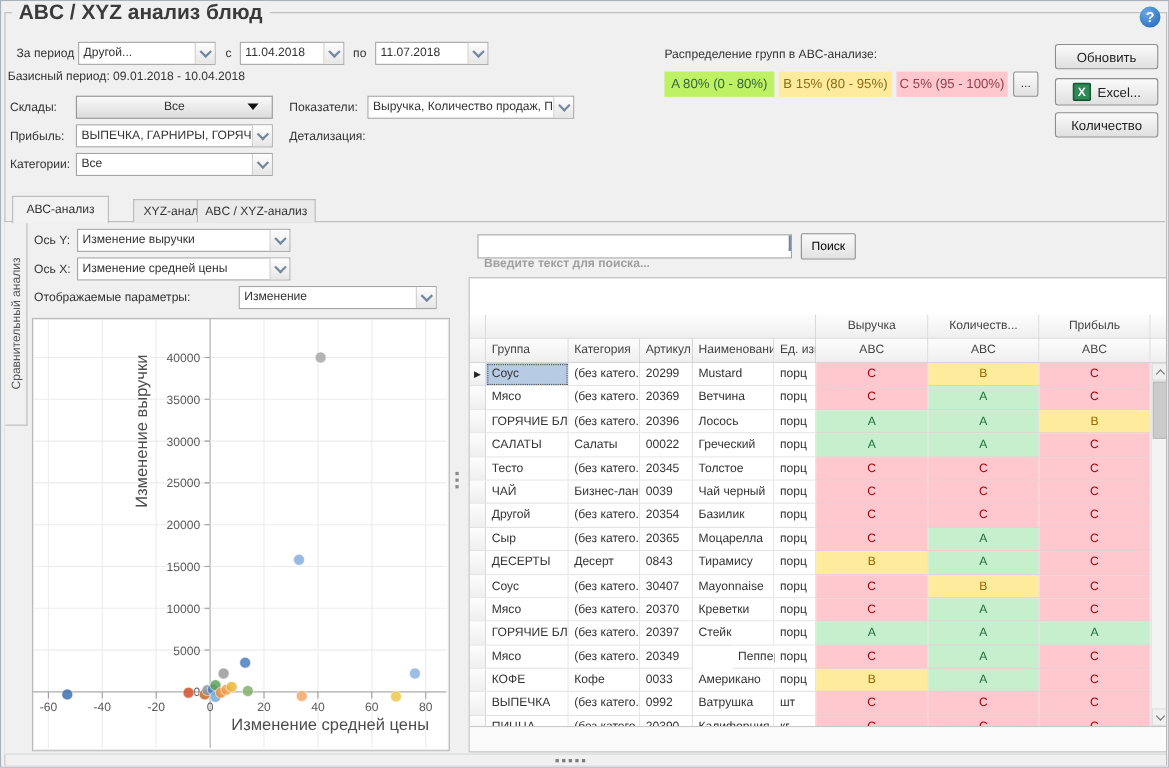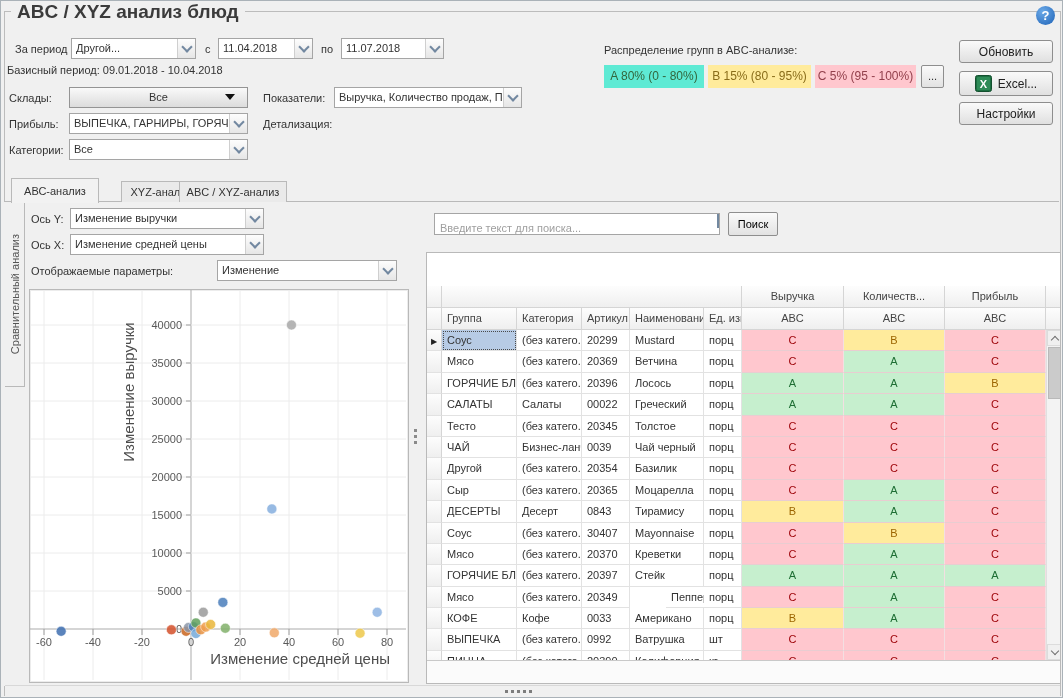--- a/index.html
+++ b/index.html
@@ -28,21 +28,21 @@
   .content{position:absolute;left:3px;top:200px;width:1055px;height:484px;border-top:1px solid #b9b9b9;background:#f0f0f0;}
   .side-tab{position:absolute;left:4px;top:201px;width:19px;height:184px;border-right:1px solid #b9b9b9;border-bottom:1px solid #b9b9b9;background:#f0f0f0;display:flex;align-items:center;justify-content:center;z-index:3;}
   .side-tab span{writing-mode:vertical-rl;transform:rotate(180deg);color:#555;font-size:11px;white-space:nowrap;}
   .chart-box{position:absolute;left:28px;top:288px;width:378px;height:392px;background:#fff;border:1px solid #b9b9b9;box-shadow:inset 0 0 0 1px #ececec;}
   .vsplit{position:absolute;left:413px;top:428px;display:flex;flex-direction:column;gap:3px;cursor:col-resize;}
   .vsplit i{width:3px;height:3px;background:#8a8a8a;}
   .hsplit{position:absolute;left:4px;top:684px;width:1055px;height:10px;background:#f0f0f0;border-top:1px solid #d8d8d8;display:flex;align-items:center;cursor:row-resize;}
   .hsplit .dots{display:flex;gap:3px;margin-left:500px;}
   .hsplit i{width:3px;height:3px;background:#7d7d7d;}
   .search-box{position:absolute;left:433px;top:212px;width:286px;height:22px;background:#fff;border:1px solid #a5a5a5;box-sizing:border-box;display:flex;align-items:stretch;}
-  .search-box .val{flex:1;padding:4px 5px;line-height:20px;color:#9f9f9f;white-space:nowrap;overflow:hidden;}
+  .search-box .val{flex:1;padding:16px 5px;line-height:20px;color:#9f9f9f;white-space:nowrap;overflow:hidden;font-weight:bold;}
   .grid{position:absolute;left:425px;top:251px;width:635px;height:432px;background:#fff;border:1px solid #b9b9b9;box-sizing:border-box;overflow:hidden;}
   .group-hint{position:absolute;left:0;top:0;right:0;height:32px;background:#fbfbfb;border-bottom:1px solid #dadada;color:#b3b3b3;line-height:32px;padding-left:8px;}
   .hcell{position:absolute;box-sizing:border-box;background:linear-gradient(#fdfdfd,#efefef);border-right:1px solid #d5d5d5;border-bottom:1px solid #d5d5d5;color:#444;height:22px;line-height:21px;overflow:hidden;white-space:nowrap;}
   .hcell.txt{padding-left:5px;}
   .hcell.ctr{text-align:center;}
   .rows{position:absolute;left:0;top:77px;width:619px;height:330px;overflow:hidden;background:#fff;}
   .grow{position:relative;height:21.4px;box-sizing:border-box;}
   .cell{position:absolute;top:0;height:21.4px;box-sizing:border-box;border-right:1px solid #e2e2e2;border-bottom:1px solid #e2e2e2;line-height:20px;overflow:hidden;white-space:nowrap;padding-left:5px;background:#fff;}
   .cell.ind{padding:0;background:linear-gradient(#fdfdfd,#efefef);border-right:1px solid #d5d5d5;text-align:center;}
   .cell.abc{padding:0;text-align:center;font-weight:normal;}
@@ -110,40 +110,40 @@
   <div class="lbl" style="left:262px;top:117px;">Детализация:</div>
   <div class="lbl" style="left:8px;top:143px;">Категории:</div>
   <div class="combo" style="left:68px;top:138px;width:179px;">
     <span class="val">Все</span>
     <span class="arrow-box">
         <i class="chev"></i>
       </span>
   </div>
 
   <div class="lbl" style="left:603px;top:43px;">Распределение групп в ABC-анализе:</div>
-  <div class="badge" style="left: 603px; top: 64px; width: 100px; background: #5eead4; color: rgb(51, 102, 61);">A 80% (0 - 80%)</div>
+  <div class="badge" style="left: 603px; top: 64px; width: 100px; background: #bef264; color: rgb(51, 102, 61);">A 80% (0 - 80%)</div>
   <div class="badge" style="left: 707px; top: 64px; width: 103px; background: rgb(255, 235, 156); color: rgb(138, 109, 26);">B 15% (80 - 95%)</div>
   <div class="badge" style="left: 814px; top: 64px; width: 101px; background: rgb(255, 199, 206); color: rgb(147, 64, 76);">C 5% (95 - 100%)</div>
   <div class="mini-btn" style="left:920px;top:64px;width:23px;height:23px;line-height:21px;">...</div>
 
   <button class="btn" style="top:39px;">
       <span>Обновить</span>
     </button>
   <button class="btn" style="top:70px;height:25px;">
     <span style="display:inline-flex;">
       <svg width="17" height="17" viewBox="0 0 17 17">
           <rect x="0.5" y="0.5" width="16" height="16" rx="2" fill="#1d6f42" stroke="#14502f"></rect>
           <rect x="2" y="2" width="13" height="13" rx="1" fill="#2e8b57"></rect>
           <text x="8.5" y="12.5" text-anchor="middle" font-size="11" font-weight="bold" fill="#fff">X</text>
         </svg>
     </span>
     <span>Excel...</span>
   </button>
   <button class="btn" style="top:101px;">
-      <span>Настройки</span>
+      <span>Количество</span>
     </button>
 
   <div class="tab active" style="left:10px;width:88px;">АВС-анализ</div>
   <div class="tab" style="left:98px;width:80px;margin-left:22px;">XYZ-анализ</div>
   <div class="tab" style="left:178px;width:108px;">ABC / XYZ-анализ</div>
 
   <div class="content"></div>
   <div class="side-tab">
       <span>Сравнительный анализ</span>
     </div>

